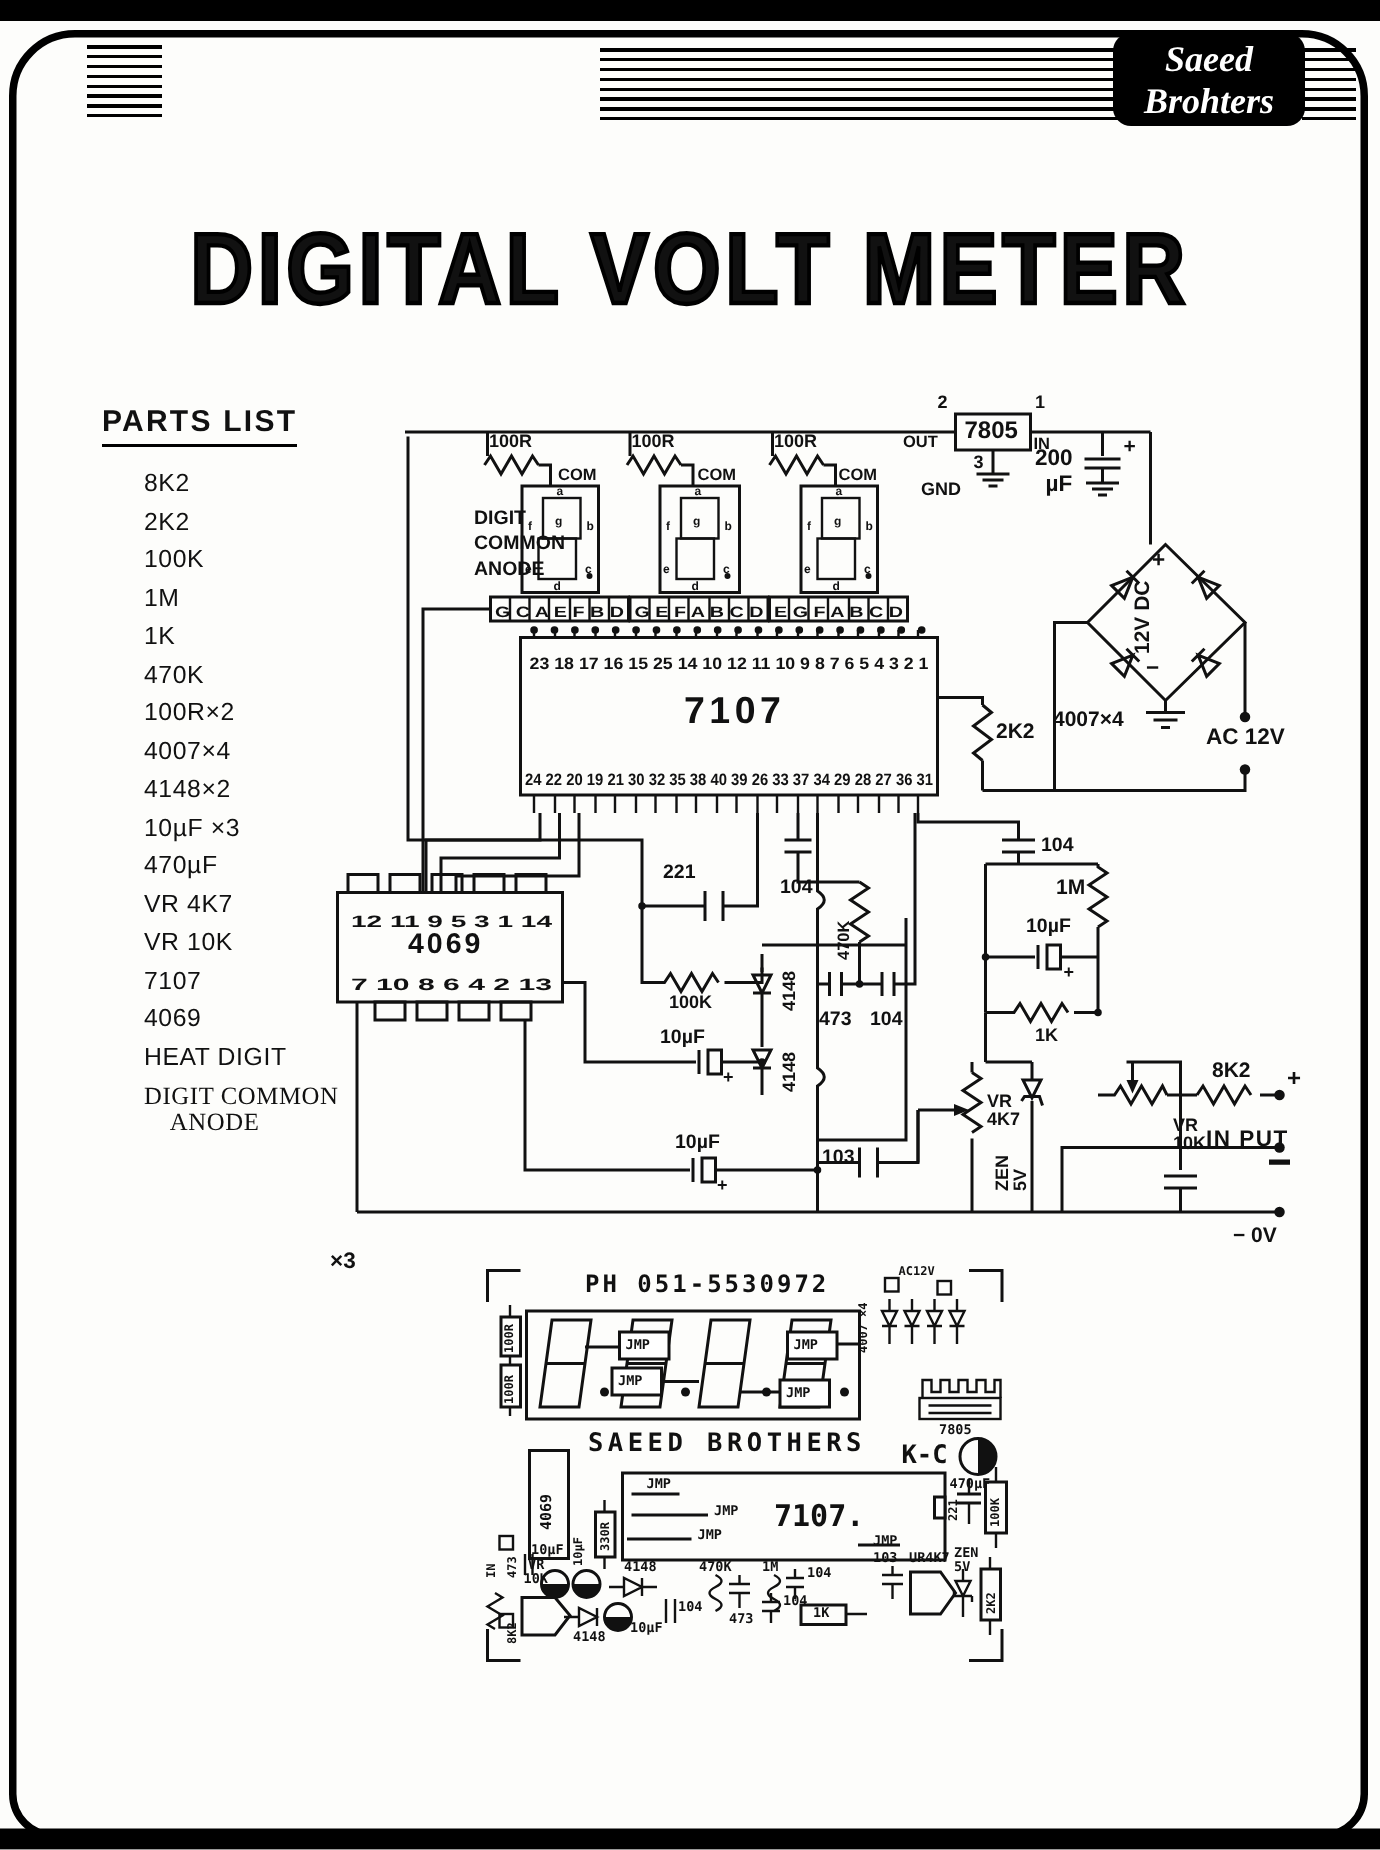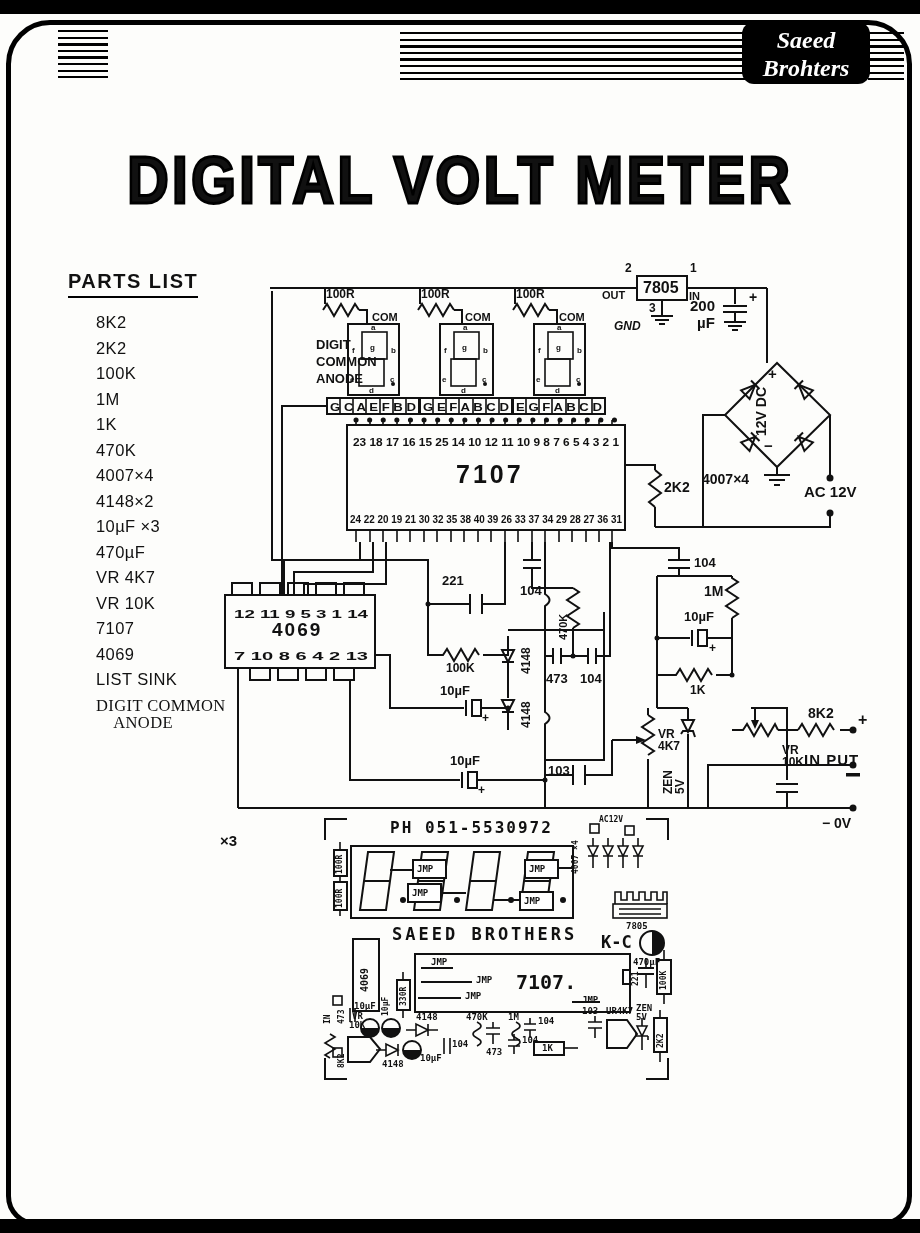--- a/index.html
+++ b/index.html
@@ -10,21 +10,21 @@
   .brand{position:absolute;left:112px;top:20px;font-family:"Liberation Serif",serif;font-style:italic;font-weight:bold;font-size:42px;letter-spacing:1px;}
   .badge{position:absolute;left:742px;top:22px;width:128px;height:62px;background:#000;border-radius:12px;color:#fff;text-align:center;font-family:"Liberation Serif",serif;font-style:italic;font-weight:bold;font-size:24px;line-height:28px;padding-top:4px;box-sizing:border-box;}
   .title{position:absolute;left:0;top:146px;width:920px;text-align:center;font-weight:bold;font-size:58px;letter-spacing:3px;-webkit-text-stroke:2.5px #000;transform:scaleY(1.15);}
   .parts{position:absolute;left:68px;top:270px;width:220px;}
   .parts h2{margin:0;font-size:20px;font-weight:bold;letter-spacing:1.5px;display:inline-block;border-bottom:2px solid #000;padding-bottom:3px;}
   .parts ul{list-style:none;margin:12px 0 0 0;padding:0 0 0 28px;}
   .parts li{font-size:16.5px;line-height:25.5px;letter-spacing:.4px;white-space:pre;}
   .parts li:last-child{line-height:17px;padding-top:4px;font-family:Liberation Serif, serif;}
   .qty{position:absolute;left:152px;top:562px;font-size:15px;font-weight:bold;}
   .schem{position:absolute;left:220px;top:260px;width:690px;height:585px;}
-  .pcb{position:absolute;left:320px;top:812px;width:370px;height:275px;}
+  .pcb{position:absolute;left:320px;top:840px;width:370px;height:275px;}
   .schem svg,.pcb svg{position:absolute;left:0;top:0;}
   .lb{position:absolute;font-weight:bold;font-size:13px;line-height:14px;white-space:pre;}
   .ctr{text-align:left;margin-left:38px;}
   .rot{transform:rotate(-90deg);transform-origin:0 0;}
   .s8{font-size:8px;line-height:8px}.s9{font-size:9px;line-height:9px}.s10{font-size:10px;line-height:10px}
   .s11{font-size:11px;line-height:11px}.s12{font-size:12px;line-height:12px}.s14{font-size:14px;line-height:14px}
   .s15{font-size:15px;line-height:15px}.s16{font-size:16px;line-height:16px}.s17{font-size:17px;line-height:17px}
   .s19{font-size:19px;line-height:19px}.s20{font-size:20px;line-height:20px}.s25{font-size:25px;line-height:25px;letter-spacing:3px}
   .pf{font-family:"DejaVu Sans Mono",monospace;font-weight:bold;}
   svg path,svg line,svg rect,svg circle,svg polyline{stroke:#111;stroke-width:2;fill:none;}
@@ -54,29 +54,30 @@
 
   <div class="parts">
     <h2>PARTS LIST</h2>
     <ul>
       <li>8K2</li>
       <li>2K2</li>
       <li>100K</li>
       <li>1M</li>
       <li>1K</li>
       <li>470K</li>
+      <li>100R×2</li>
       <li>4007×4</li>
       <li>4148×2</li>
       <li>10µF ×3</li>
       <li>470µF</li>
       <li>VR 4K7</li>
       <li>VR 10K</li>
       <li>7107</li>
       <li>4069</li>
-      <li>LIST SINK</li>
+      <li>HEAT DIGIT</li>
       <li>DIGIT COMMON
     ANODE</li>
     </ul>
     <span class="qty">×3</span>
   </div>
 
   <div class="schem">
     <svg width="690" height="585" viewBox="0 0 690 585">
       <g>
 
@@ -256,21 +257,21 @@
     <span class="lb s11" style="left:245px;top:52px;">COM</span>
     <span class="lb s11" style="left:339px;top:52px;">COM</span>
     <span class="lb s25" style="left:236px;top:202px;">7107</span>
     <span class="lb s19" style="left:52px;top:360px;letter-spacing:2px;">4069</span>
     <span class="lb s12" style="left:405px;top:2px;">2</span>
     <span class="lb s16" style="left:423px;top:20px;">7805</span>
     <span class="lb s12" style="left:470px;top:2px;">1</span>
     <span class="lb s11" style="left:382px;top:30px;">OUT</span>
     <span class="lb s11" style="left:469px;top:31px;">IN</span>
     <span class="lb s12" style="left:429px;top:42px;">3</span>
-    <span class="lb s12" style="left:394px;top:60px;font-style:italic;">GND</span>
+    <span class="lb s12" style="left:394px;top:60px;">GND</span>
     <span class="lb s15" style="left:470px;top:38px;">200</span>
     <span class="lb s15" style="left:477px;top:55px;">µF</span>
     <span class="lb s14" style="left:529px;top:30px;">+</span>
     <span class="lb s14" style="left:482px;top:212px;">4007×4</span>
     <span class="lb s14 rot" style="left:534px;top:176px;">12V DC</span>
     <span class="lb s15" style="left:548px;top:106px;">+</span>
     <span class="lb s15" style="left:544px;top:178px;">−</span>
     <span class="lb s15" style="left:584px;top:224px;text-align:right;">AC 12V</span>
     <span class="lb s14" style="left:444px;top:220px;">2K2</span>
     <span class="lb s13" style="left:222px;top:314px;">221</span>

